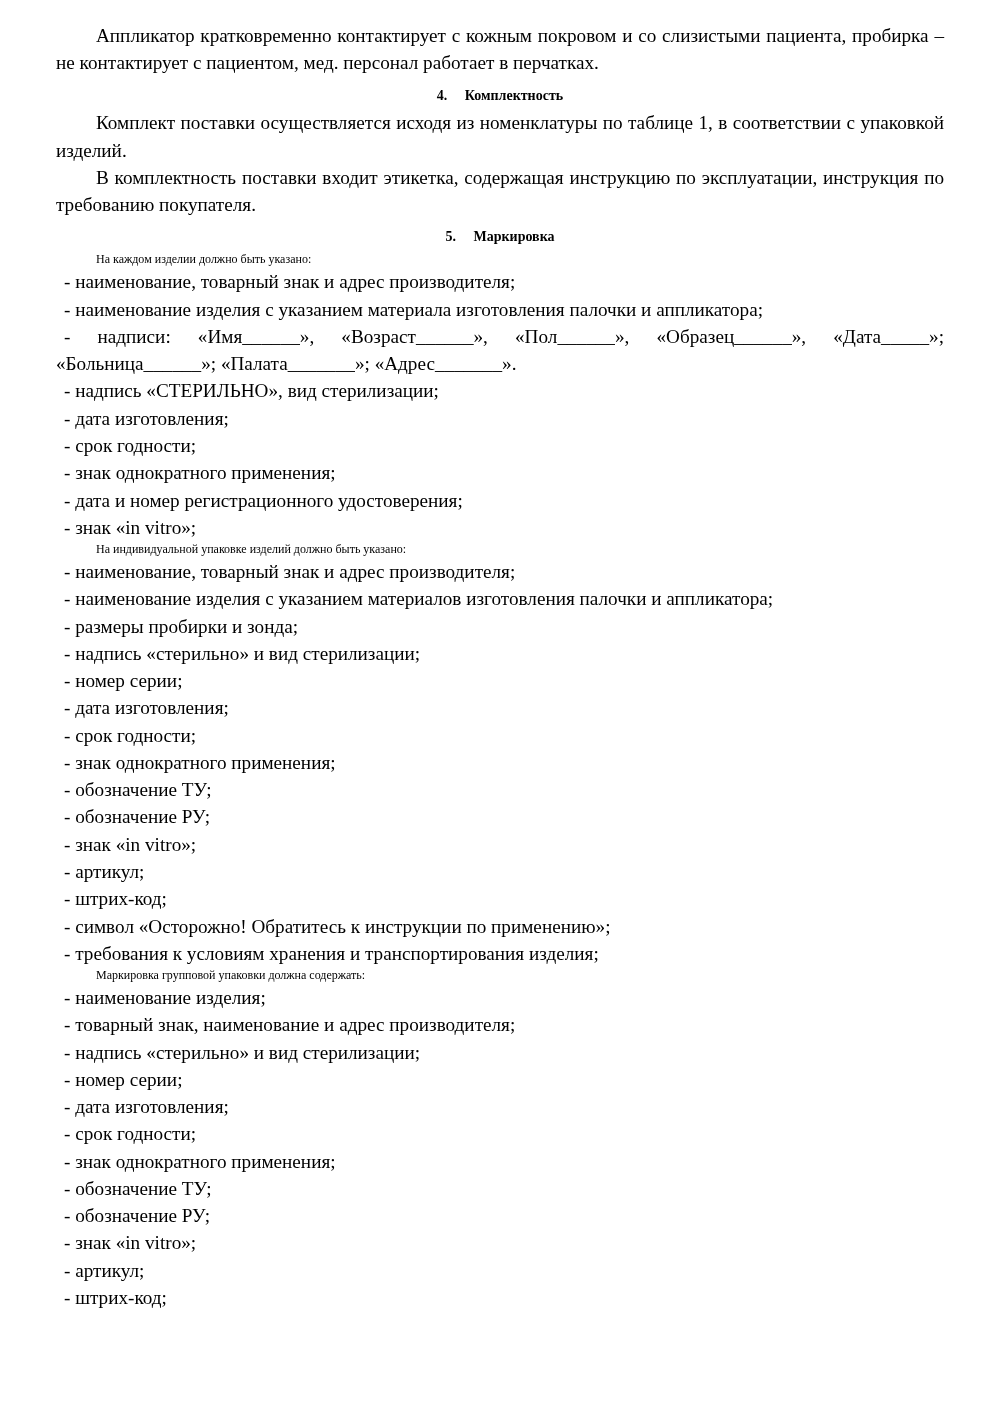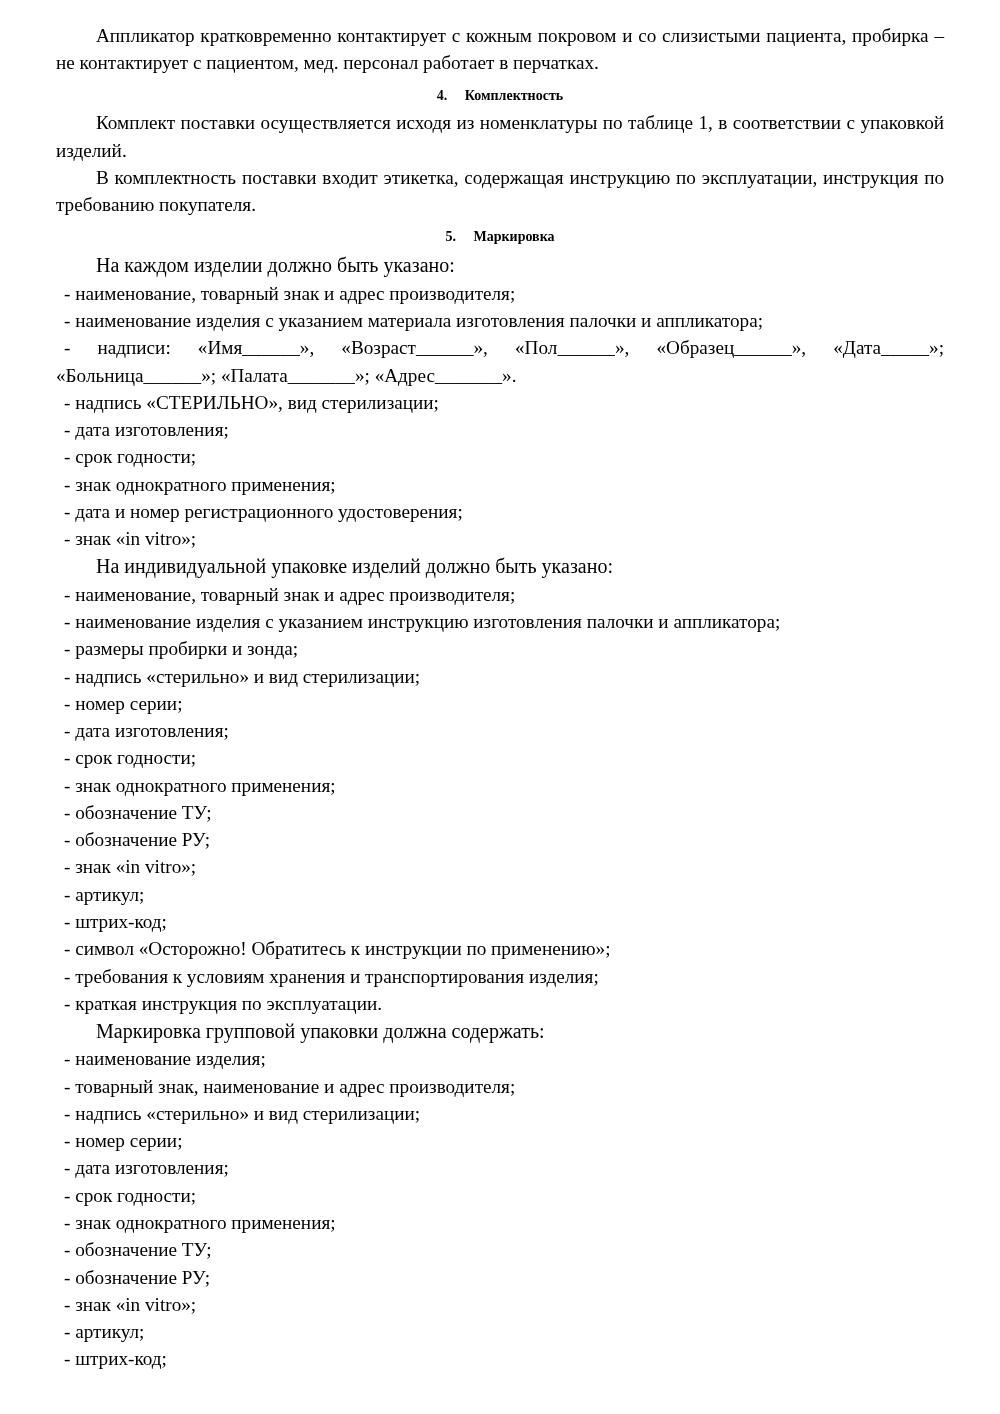--- a/index.html
+++ b/index.html
@@ -32,21 +32,21 @@
   }
   .heading {
     text-align: center;
     font-weight: bold;
     font-size: 14px;
     margin-top: 9px;
     margin-bottom: 4px;
   }
   .lead {
     text-indent: 40px;
-    font-size: 20px;
+    font-size: 12px;
   }
   .item {
     text-indent: 8px;
     font-size: 19.2px;
     white-space: pre-wrap;
   }
   .item-wrap {
     text-indent: 8px;
     font-size: 19.2px;
     text-align: justify;
@@ -85,35 +85,34 @@
     <p class="item">- дата изготовления;</p>
     <p class="item">- срок годности;</p>
     <p class="item">- знак однократного применения;</p>
     <p class="item">- дата и номер регистрационного удостоверения;</p>
     <p class="item">- знак «in vitro»;</p>
   </div>
 
   <div class="block">
     <p class="lead">На индивидуальной упаковке изделий должно быть указано:</p>
     <p class="item">- наименование, товарный знак и адрес производителя;</p>
-    <p class="item">- наименование изделия с указанием инструкцию изготовления палочки и аппликатора;</p>
+    <p class="item">- наименование изделия с указанием материалов изготовления палочки и аппликатора;</p>
     <p class="item">- размеры пробирки и зонда;</p>
     <p class="item">- надпись «стерильно» и вид стерилизации;</p>
     <p class="item">- номер серии;</p>
     <p class="item">- дата изготовления;</p>
     <p class="item">- срок годности;</p>
     <p class="item">- знак однократного применения;</p>
     <p class="item">- обозначение ТУ;</p>
     <p class="item">- обозначение РУ;</p>
     <p class="item">- знак «in vitro»;</p>
     <p class="item">- артикул;</p>
     <p class="item">- штрих-код;</p>
     <p class="item">- символ «Осторожно! Обратитесь к инструкции по применению»;</p>
     <p class="item">- требования к условиям хранения и транспортирования изделия;</p>
-    <p class="item">- краткая инструкция по эксплуатации.</p>
   </div>
 
   <div class="block">
     <p class="lead">Маркировка групповой упаковки должна содержать:</p>
     <p class="item">- наименование изделия;</p>
     <p class="item">- товарный знак, наименование и адрес производителя;</p>
     <p class="item">- надпись «стерильно» и вид стерилизации;</p>
     <p class="item">- номер серии;</p>
     <p class="item">- дата изготовления;</p>
     <p class="item">- срок годности;</p>

